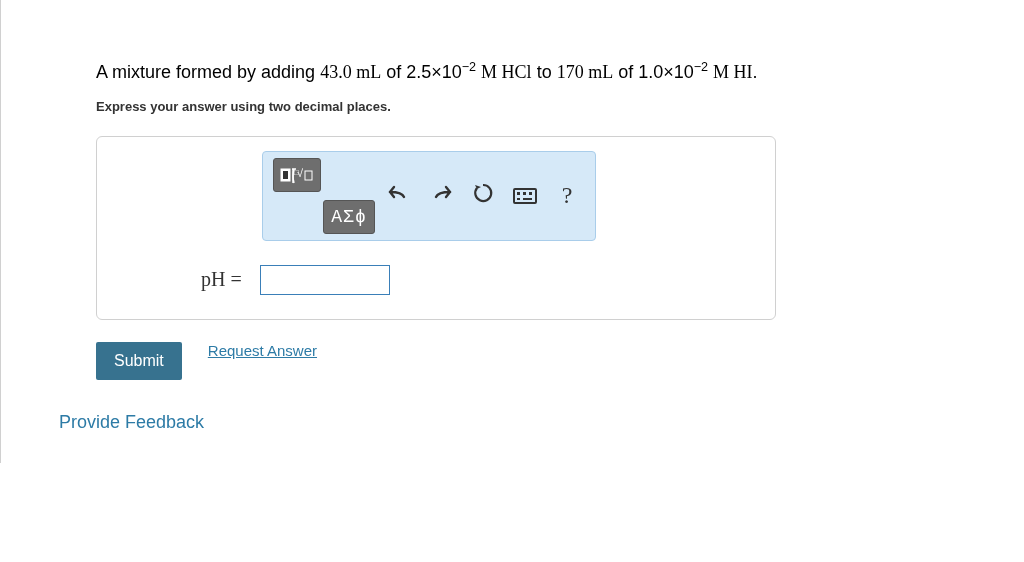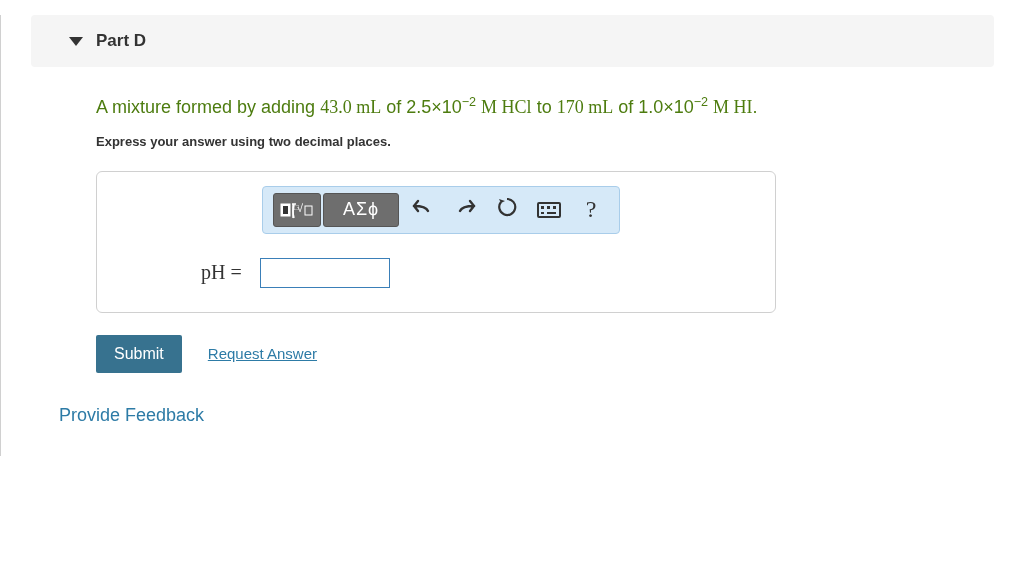--- a/index.html
+++ b/index.html
@@ -35,23 +35,24 @@
     .part-title {
       font-weight: bold;
       font-size: 17px;
       color: #333;
     }
     .content {
       padding: 25px 30px 0 95px;
     }
     .question-text {
       font-size: 18px;
-      color: #4d7c0f;
+      color: #000000;
       line-height: 1.6;
       margin-bottom: 12px;
+      margin-top: 32px;
     }
     .question-text .serif { font-family: "Times New Roman", Times, serif; }
     .sup { font-size: 0.7em; vertical-align: super; }
     .instruction {
       font-weight: bold;
       font-size: 13px;
       margin-bottom: 22px;
       color: #333;
     }
     .answer-box {
@@ -83,24 +84,25 @@
       width: 48px;
       height: 34px;
       display: flex;
       align-items: center;
       justify-content: center;
       color: #fff;
       cursor: pointer;
       font-size: 16px;
     }
     .tb-btn.greek {
-      width: 76px;
-      font-family: Liberation Sans, sans-serif;
+      width: 52px;
+      font-family: Liberation Mono, monospace;
       font-size: 18px;
       letter-spacing: 1px;
+      margin-top: 42px;
     }
     .tb-icon {
       width: 36px;
       height: 34px;
       display: flex;
       align-items: center;
       justify-content: center;
       color: #333;
       font-size: 20px;
       cursor: pointer;
@@ -149,21 +151,21 @@
       width: 130px;
       height: 30px;
       border: 1px solid #3a7fb8;
       padding: 2px 6px;
       font-size: 16px;
       background: #fff;
     }
     .actions {
       margin-top: 22px;
       display: flex;
-      align-items: center;
+      align-items: flex-start;
       gap: 26px;
     }
     .submit-btn {
       background: #37728f;
       color: #fff;
       border: none;
       padding: 10px 18px;
       font-size: 16px;
       border-radius: 2px;
       cursor: pointer;
@@ -181,24 +183,20 @@
       color: #2d7ba6;
       font-size: 18px;
       cursor: pointer;
     }
   </style>
 </head>
 <body>
 
 <div class="container">
 
-  <div class="part-header">
-    <div class="caret-down"></div>
-    <span class="part-title">Part D</span>
-  </div>
 
   <div class="content">
 
     <p class="question-text">
       <span>A mixture formed by adding </span>
       <span class="serif">43.0 mL</span>
       <span> of </span>
       <span>
         <span>2.5×10</span><span class="sup">−2</span>
       </span>

